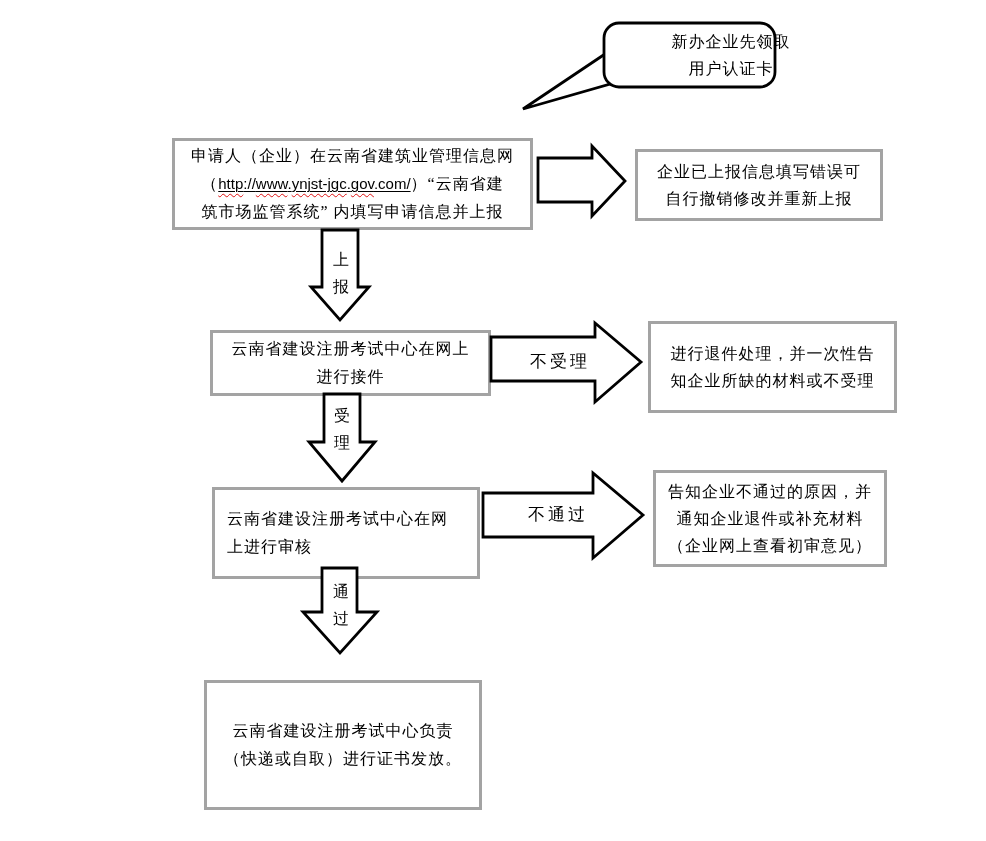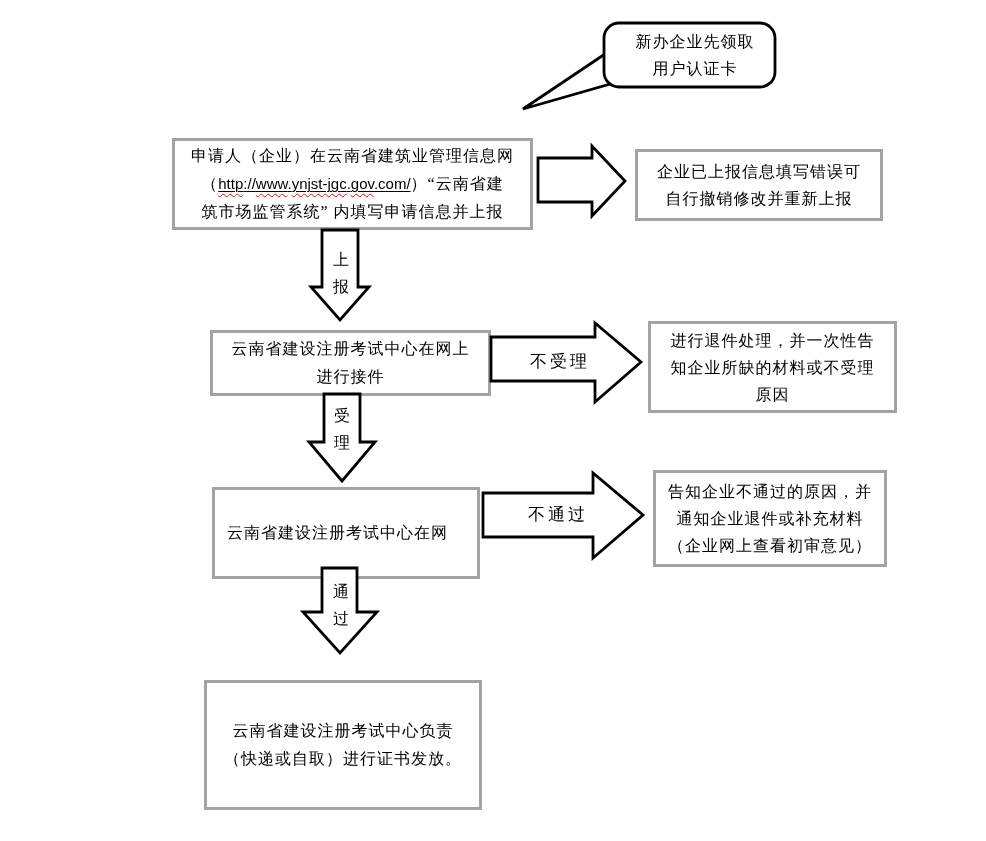--- a/index.html
+++ b/index.html
@@ -46,21 +46,21 @@
 </style>
 </head>
 <body>
 
 <div class="canvas">
 
   <svg class="shape" style="left:500px; top:15px;" width="300" height="110" viewBox="0 0 300 110">
     <polygon points="108,37 23,94 117,67"></polygon>
     <rect x="104" y="8" width="171" height="64" rx="15" ry="15"></rect>
   </svg>
-  <div class="callout-text" style="left:596px; top:23px; width:198px; height:64px;text-align:center;">
+  <div class="callout-text" style="left:632px; top:23px; width:198px; height:64px;text-align:center;">
     <div class="ln27">新办企业先领取</div>
     <div class="ln27">用户认证卡</div>
   </div>
 
   <div class="box center" style="left:172px; top:138px; width:361px; height:92px;">
     <div class="ln">申请人（企业）在云南省建筑业管理信息网</div>
     <div class="ln"><span>（</span><span class="url"><span class="wavy">http</span><span>://</span><span class="wavy">www</span><span>.</span><span class="wavy">ynjst-jgc</span><span>.</span><span class="wavy">gov</span><span>.com/</span></span><span>）“云南省建</span></div>
     <div class="ln">筑市场监管系统” 内填写申请信息并上报</div>
   </div>
 
@@ -84,30 +84,30 @@
   </div>
 
   <svg class="shape" style="left:488px; top:318px;" width="158" height="90" viewBox="0 0 158 90">
     <polygon points="3,19 107,19 107,5 153,44 107,84 107,63 3,63"></polygon>
   </svg>
   <div class="hlabel" style="left:528px; top:352px; width:64px;">不受理</div>
 
   <div class="box center" style="left:648px; top:321px; width:249px; height:92px;">
     <div class="ln27">进行退件处理，并一次性告</div>
     <div class="ln27">知企业所缺的材料或不受理</div>
-    <div class="ln27">原因</div>
   </div>
 
   <svg class="shape" style="left:300px; top:392px;" width="85" height="95" viewBox="0 0 85 95">
     <polygon points="24,2 60,2 60,50 75,50 42,89 9,50 24,50"></polygon>
   </svg>
   <div class="vlabel" style="left:332px; top:402px;">受理</div>
 
   <div class="box" style="left:212px; top:487px; width:268px; height:92px; padding-left:12px; padding-right:8px;">
     <div class="ln">云南省建设注册考试中心在网</div>
+    <div class="ln">上进行审核</div>
   </div>
 
   <svg class="shape" style="left:480px; top:468px;" width="168" height="95" viewBox="0 0 168 95">
     <polygon points="3,25 113,25 113,5 163,47 113,90 113,69 3,69"></polygon>
   </svg>
   <div class="hlabel" style="left:522px; top:505px; width:72px;">不通过</div>
 
   <div class="box center" style="left:653px; top:470px; width:234px; height:97px;">
     <div class="ln27">告知企业不通过的原因，并</div>
     <div class="ln27">通知企业退件或补充材料</div>

